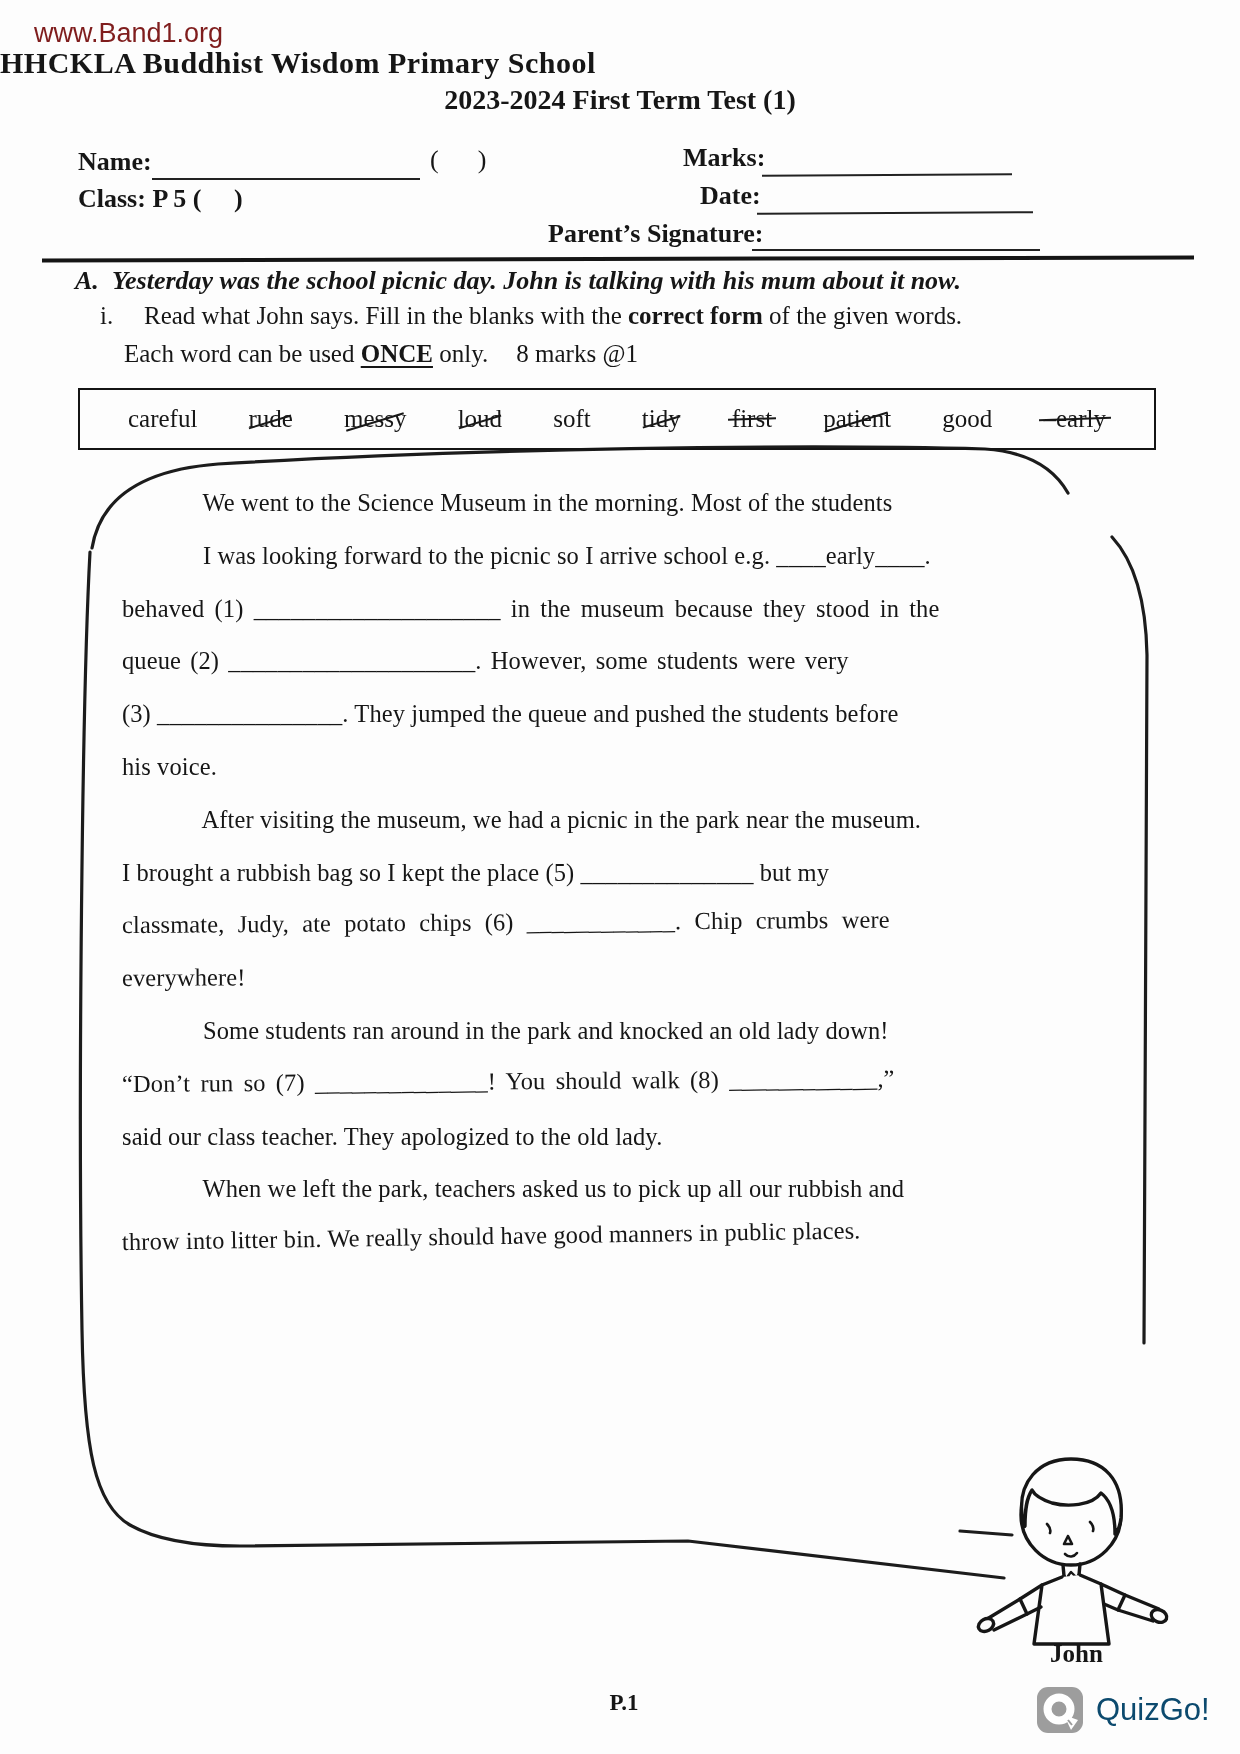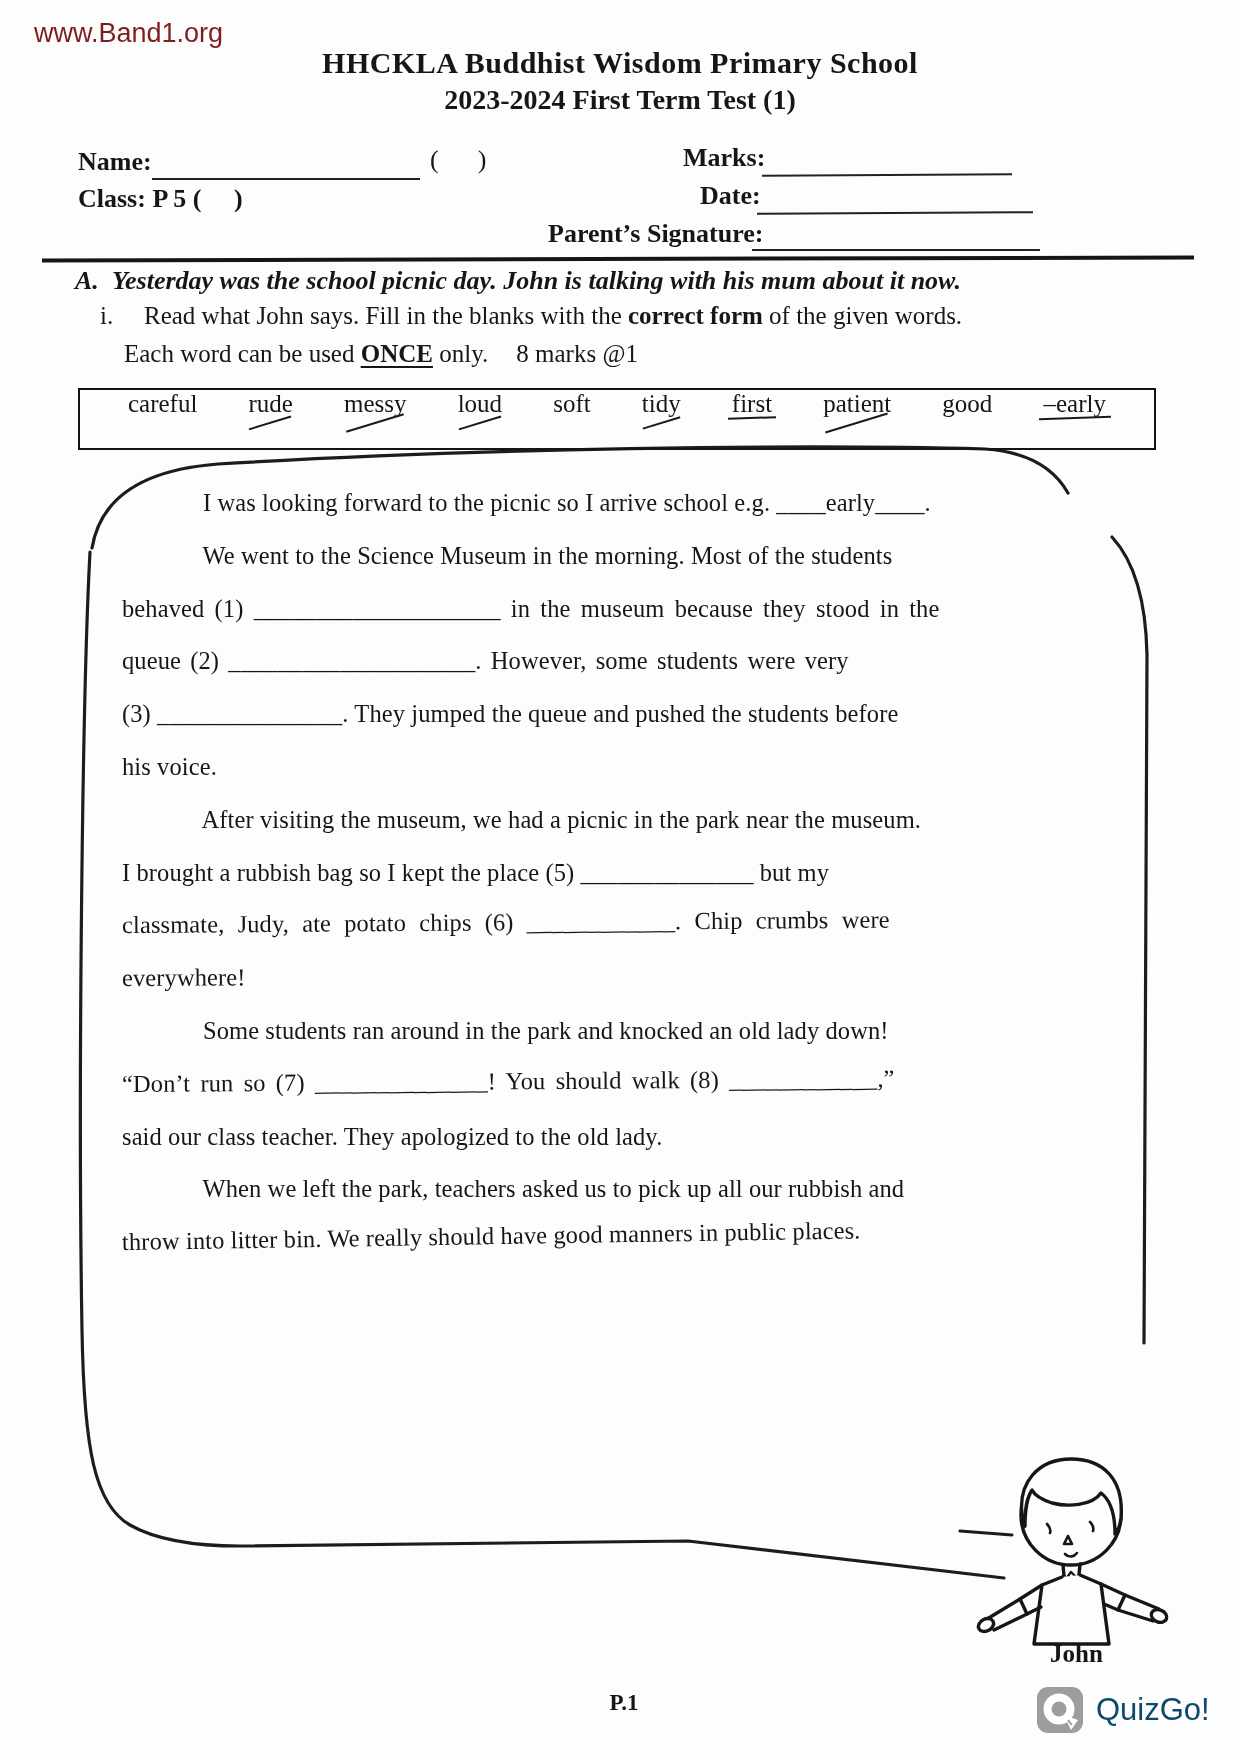--- a/index.html
+++ b/index.html
@@ -4,38 +4,38 @@
 <style>
   html,body{margin:0;padding:0;}
   body{
     width:1240px;height:1754px;position:relative;background:#fdfdfd;
     font-family:"Liberation Serif", serif;color:#161616;overflow:hidden;
   }
   .abs{position:absolute;}
   
   .watermark{left:34px;top:18px;font-family:"Liberation Sans",sans-serif;font-size:27px;color:#7f1d1d;}
   
-  .title1{left:0;top:46px;width:100%;text-align:center;font-size:30px;font-weight:700;letter-spacing:.5px;}
+  .title1{left:0;top:46px;width:100%;text-align:left;font-size:30px;font-weight:700;letter-spacing:.5px;}
   .title2{left:0;top:84px;width:100%;text-align:center;font-size:28px;font-weight:700;}
   
   .flabel{font-size:26px;font-weight:700;white-space:pre;}
   .fline{border-bottom:2.5px solid #222;height:0;}
   .sep{left:42px;top:257px;width:1152px;height:3.5px;background:#151515;transform:rotate(-0.15deg);}
   
   .secA-label{left:75px;top:266px;font-size:26px;font-weight:700;font-style:italic;}
   .secA-head{left:112px;top:266px;font-size:26px;font-weight:700;font-style:italic;white-space:nowrap;}
   .instr-num{left:100px;top:302px;font-size:25px;}
   .instr{left:124px;top:302px;font-size:25px;white-space:nowrap;margin-left:20px;}
   .instr b{font-weight:700;}
   .instr2{left:124px;top:340px;font-size:25px;white-space:nowrap;}
   .instr2 .once{font-weight:700;text-decoration:underline;text-decoration-thickness:2px;text-underline-offset:4px;}
   .instr2 .marks{margin-left:28px;}
   
   .wordbox{left:78px;top:388px;width:1078px;height:62px;border:2.5px solid #141414;
-    display:flex;justify-content:space-between;padding:0 46px;box-sizing:border-box;
+    display:flex;align-items:center;justify-content:space-between;padding:0 46px;box-sizing:border-box;
     font-size:25px;background:transparent;}
   .word{position:relative;padding:0 2px;white-space:pre;}
   .word[data-mark="slash"]::after{content:"";position:absolute;left:4%;top:56%;width:90%;
     border-top:2px solid #191919;transform:rotate(-17deg);}
   .word[data-mark="strike"]::after{content:"";position:absolute;left:-4%;top:46%;width:108%;
     border-top:2.5px solid #191919;transform:rotate(-2deg);}
   
   .bubble-svg{left:0;top:0;width:1240px;height:1754px;z-index:0;pointer-events:none;}
   .passage{left:122px;top:477px;width:880px;z-index:1;font-size:24.5px;line-height:52.8px;letter-spacing:.1px;}
   .pline{white-space:pre;transform-origin:left center;}
@@ -94,22 +94,22 @@
     <span class="word" data-mark="slash">loud</span>
     <span class="word" data-mark="none">soft</span>
     <span class="word" data-mark="slash">tidy</span>
     <span class="word" data-mark="strike">first</span>
     <span class="word" data-mark="slash">patient</span>
     <span class="word" data-mark="none">good</span>
     <span class="word" data-mark="strike">–early</span>
 </div>
 
 <div class="abs passage">
-  <div class="pline">             I was looking forward to the picnic so I arrive school e.g. ____early____.</div>
-    <div class="pline">             We went to the Science Museum in the morning. Most of the students</div>
+  <div class="pline">             We went to the Science Museum in the morning. Most of the students</div>
+    <div class="pline">             I was looking forward to the picnic so I arrive school e.g. ____early____.</div>
     <div class="pline">behaved (1) ____________________ in the museum because they stood in the</div>
     <div class="pline">queue (2) ____________________. However, some students were very</div>
     <div class="pline">(3) _______________. They jumped the queue and pushed the students before</div>
     <div class="pline">his voice.</div>
     <div class="pline">             After visiting the museum, we had a picnic in the park near the museum.</div>
     <div class="pline">I brought a rubbish bag so I kept the place (5) ______________ but my</div>
     <div class="pline">classmate, Judy, ate potato chips (6) ____________. Chip crumbs were</div>
     <div class="pline">everywhere!</div>
     <div class="pline">             Some students ran around in the park and knocked an old lady down!</div>
     <div class="pline">“Don’t run so (7) ______________! You should walk (8) ____________,”</div>

